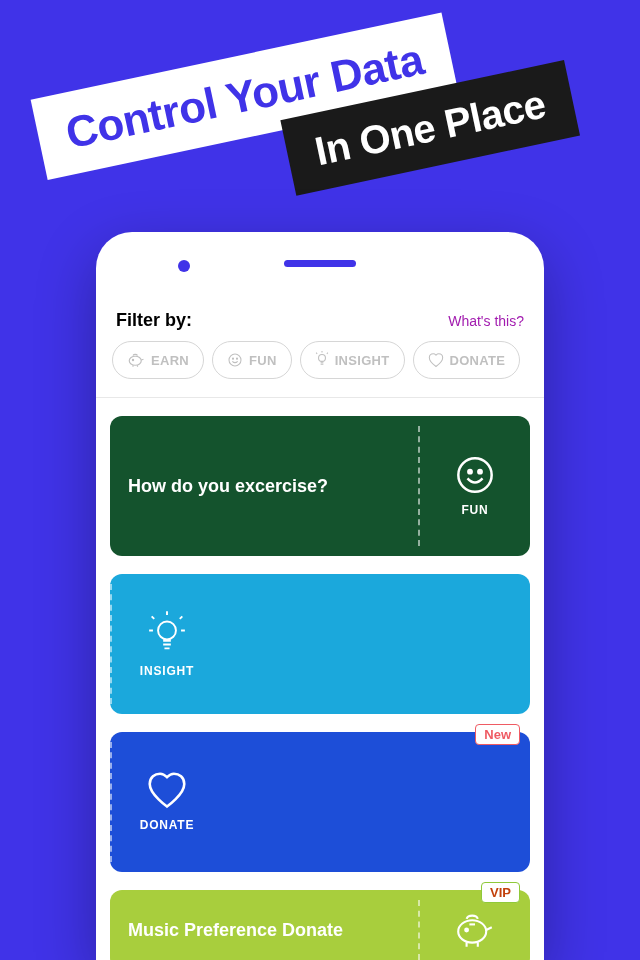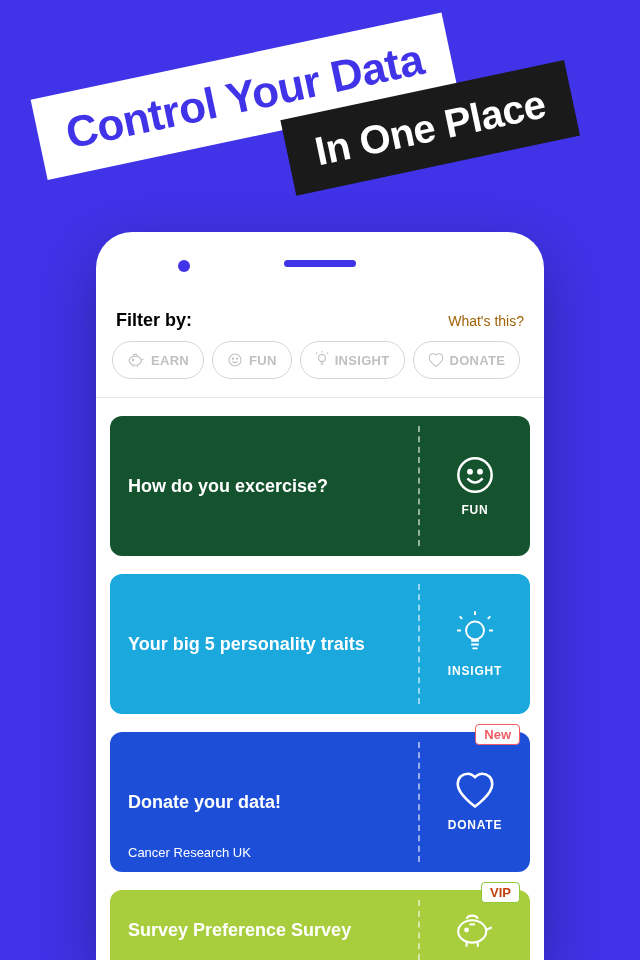--- a/index.html
+++ b/index.html
@@ -86,21 +86,21 @@
       align-items: center;
       padding: 0 6px 10px 6px;
     }
     .filter-label {
       font-weight: 700;
       font-size: 18px;
       color: #000;
     }
     .whats-this {
       font-size: 14px;
-      color: #a16207;
+      color: #a21caf;
       text-align: center;
     }
     .chips {
       display: flex;
       gap: 8px;
       padding: 0 2px 18px 2px;
     }
     .chip {
       border: 1.5px solid #d6d6d6;
       border-radius: 22px;
@@ -266,57 +266,50 @@
                 <circle cx="9" cy="10" r="1" fill="#fff"></circle>
                 <circle cx="15" cy="10" r="1" fill="#fff"></circle>
                 <path d="M7.5 14 Q12 19 16.5 14"></path>
               </svg>
           </span>
           <div class="card-tag">FUN</div>
         </div>
       </div>
 
       <div class="card c-blue">
-        <div class="card-left">
-          <div class="card-title">Your big 5 personality traits</div>
-        </div>
         <div class="card-sep"></div>
         <div class="card-right">
           <span>
             <svg width="40" height="46" viewBox="0 0 30 36" fill="none" stroke="#fff" stroke-width="1.5">
                 <circle cx="15" cy="16" r="7"></circle>
                 <path d="M12 24 L18 24 M12 27 L18 27 M13 30 L17 30"></path>
                 <path d="M15 4 L15 1 M5 7 L3 5 M25 7 L27 5 M4 16 L1 16 M26 16 L29 16"></path>
               </svg>
           </span>
           <div class="card-tag">INSIGHT</div>
         </div>
       </div>
 
       <div class="card c-red">
         <div class="badge badge-new">New</div>
-        <div class="card-left">
-          <div class="card-title">Donate your data!</div>
-          <div class="card-sub">Cancer Research UK</div>
-        </div>
         <div class="card-sep"></div>
         <div class="card-right">
           <span>
             <svg width="42" height="38" viewBox="0 0 24 22" fill="none" stroke="#fff" stroke-width="1.5">
                 <path d="M12 20 C12 20 2 13 2 7 C2 3 5 1 8 1 C10 1 12 3 12 3 C12 3 14 1 16 1 C19 1 22 3 22 7 C22 13 12 20 12 20 Z"></path>
               </svg>
           </span>
           <div class="card-tag">DONATE</div>
         </div>
       </div>
 
       <div class="card c-green" style="min-height:80px">
         <div class="badge badge-vip">VIP</div>
         <div class="card-left">
-          <div class="card-title">Survey Preference Survey</div>
+          <div class="card-title">Music Preference Donate</div>
         </div>
         <div class="card-sep"></div>
         <div class="card-right">
           <span>
             <svg width="42" height="36" viewBox="0 0 30 24" fill="none" stroke="#fff" stroke-width="1.5">
                 <ellipse cx="13" cy="13" rx="10" ry="8"></ellipse>
                 <circle cx="9" cy="12" r="1" fill="#fff"></circle>
                 <path d="M23 12 L27 10"></path>
                 <path d="M9 21 L9 24 M17 21 L17 24"></path>
                 <path d="M9 4 C10 1 16 1 17 4"></path>

